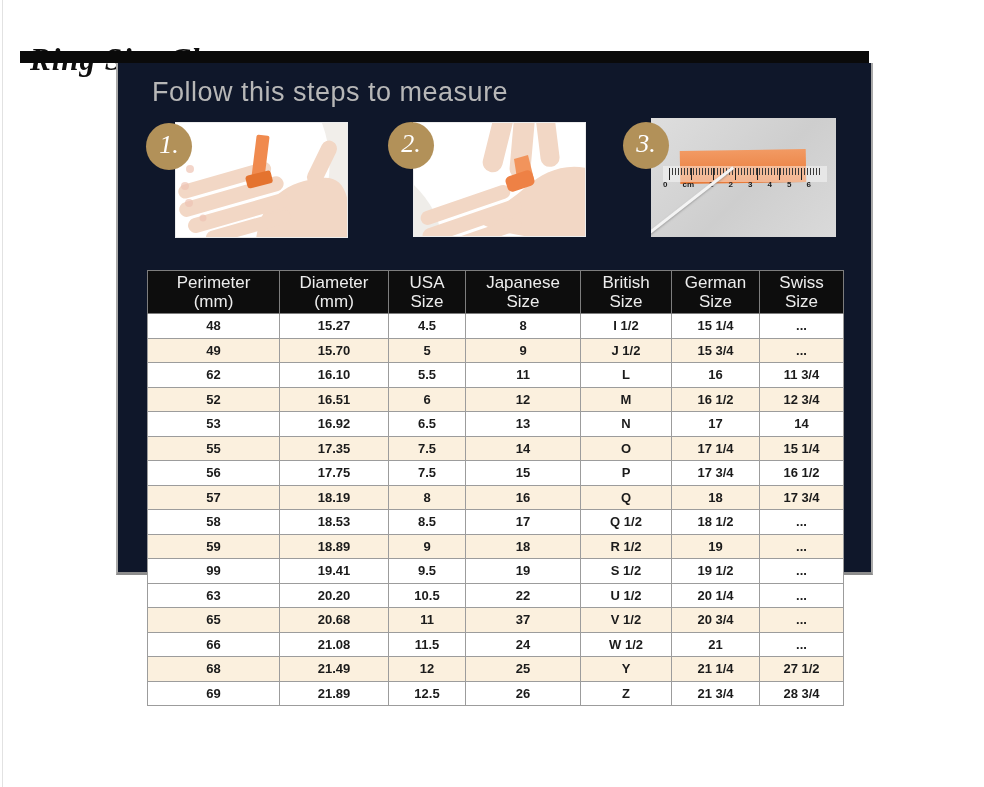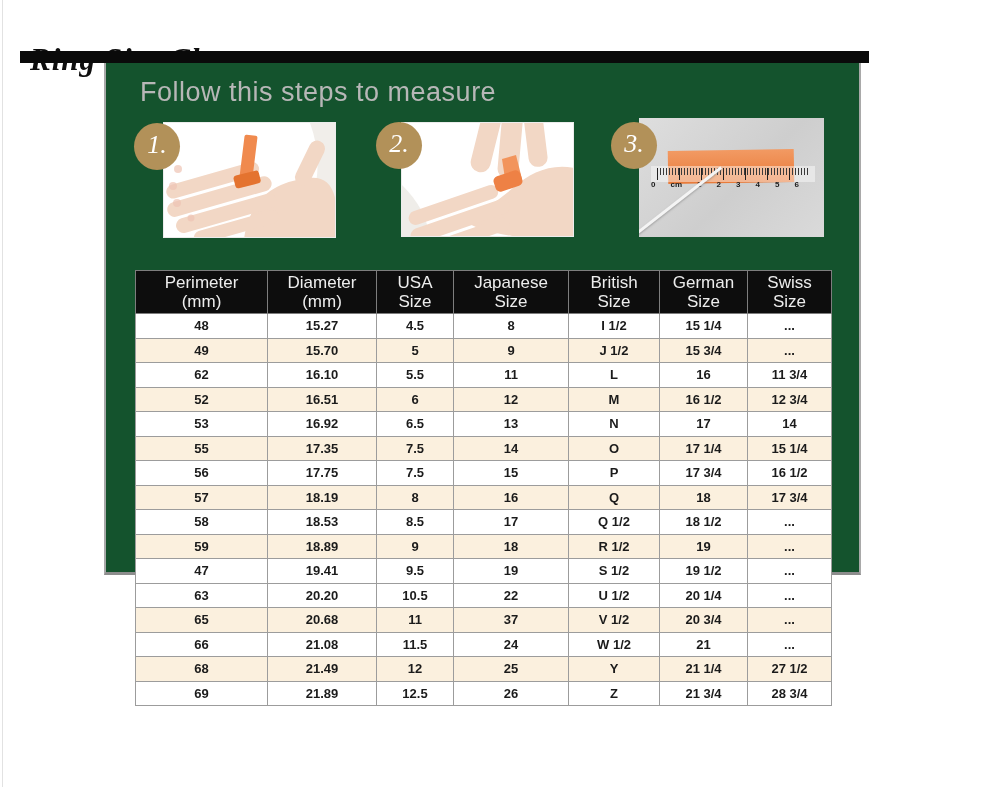--- a/index.html
+++ b/index.html
@@ -4,21 +4,21 @@
 <style>
   * { margin:0; padding:0; box-sizing:border-box; }
   html,body { width:984px; height:787px; background:#ffffff; overflow:hidden;
               font-family:"Liberation Sans", sans-serif; position:relative; }
   .edge-line { position:absolute; left:2px; top:0; width:1px; height:787px; background:#e2e2e2; }
 
   .page-title { position:absolute; left:30px; top:10px; font-family:"Liberation Serif", serif;
                 font-style:italic; font-size:31px; color:#0e0e0e; letter-spacing:1px;margin-top:32px; }
   .title-rule { position:absolute; left:20px; top:51px; width:849px; height:12px; background:#0a0a0a; }
 
-  .panel { position:absolute; left:104px; top:63px; width:757px; height:512px; background:#14532d;
+  .panel { position:absolute; left:116px; top:63px; width:757px; height:512px; background:#0f172a;
            border-left:2px solid #a9a9a9; border-right:2px solid #a9a9a9; border-bottom:3px solid #8d8d8d; }
 
   .steps-heading { position:absolute; left:34px; top:14px; font-size:27px; color:#b7b7b7; letter-spacing:.5px; }
 
   .badge { position:absolute; width:46px; height:47px; border-radius:50%; background:#b29159;
            color:#fff; font-family:"Liberation Serif", serif; font-style:italic; font-size:26px;
            display:flex; align-items:center; justify-content:center; padding-bottom:3px; z-index:3; }
   .photo { position:absolute; background:#fff; border:1px solid #ececec; overflow:hidden; z-index:1; }
   #photo1 { left:57px;  top:59px; width:173px; height:116px; }
   #badge1 { left:28px;  top:60px; }
@@ -262,21 +262,21 @@
         <tr class="alt">
           <td>59</td>
           <td>18.89</td>
           <td>9</td>
           <td>18</td>
           <td>R 1/2</td>
           <td>19</td>
           <td>...</td>
         </tr>
         <tr>
-          <td>47</td>
+          <td>99</td>
           <td>19.41</td>
           <td>9.5</td>
           <td>19</td>
           <td>S 1/2</td>
           <td>19 1/2</td>
           <td>...</td>
         </tr>
         <tr>
           <td>63</td>
           <td>20.20</td>

